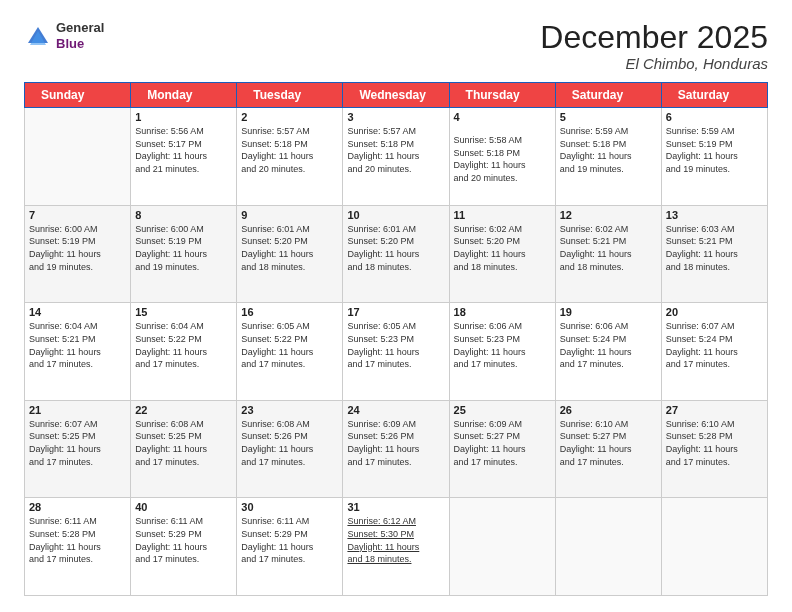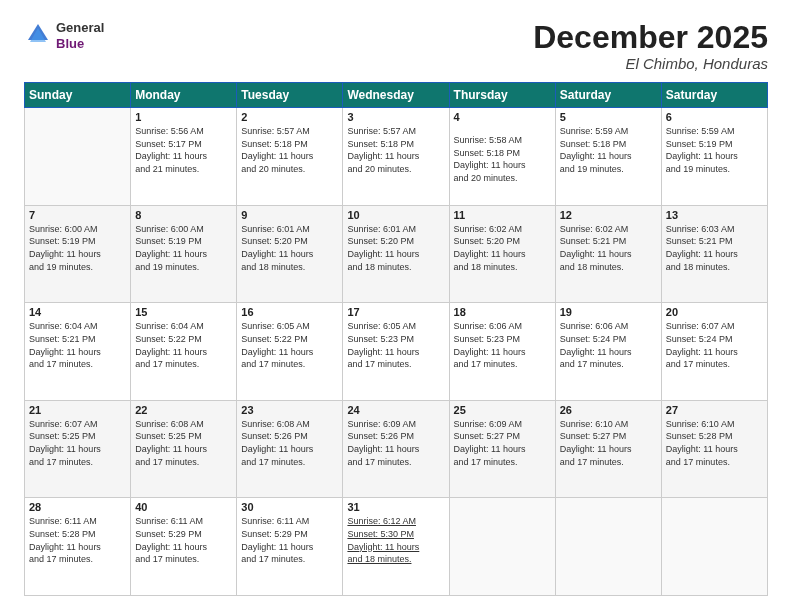--- a/index.html
+++ b/index.html
@@ -18,54 +18,54 @@
       flex-direction: column;
     }
     .header {
       display: flex;
       align-items: flex-start;
       justify-content: space-between;
       margin-bottom: 10px;
     }
     .logo {
       display: flex;
-      align-items: flex-start;
+      align-items: flex-end;
       gap: 4px;
     }
     .logo-icon {
       width: 28px;
       height: 28px;
     }
     .title-block {
       text-align: right;
     }
     .month-title {
       font-size: 32px;
-      font-weight: bold;
+      font-weight: normal;
       color: #222;
       line-height: 1.1;
     }
     .location {
       font-size: 15px;
       color: #444;
       font-style: italic;
     }
     .calendar {
       flex: 1;
       border: 1px solid #ccc;
       border-collapse: collapse;
       width: 100%;
       table-layout: fixed;
     }
     .calendar th {
-      background: #0f766e;
+      background: #ef4444;
       color: #fff;
       font-size: 12px;
       font-weight: bold;
-      padding: 5px 4px;
+      padding: 5px 16px;
       text-align: left;
       border: 1px solid #1a5cbb;
     }
     .calendar td {
       vertical-align: top;
       border: 1px solid #ccc;
       padding: 3px 4px;
       font-size: 9.5px;
       color: #333;
       height: 88px;

